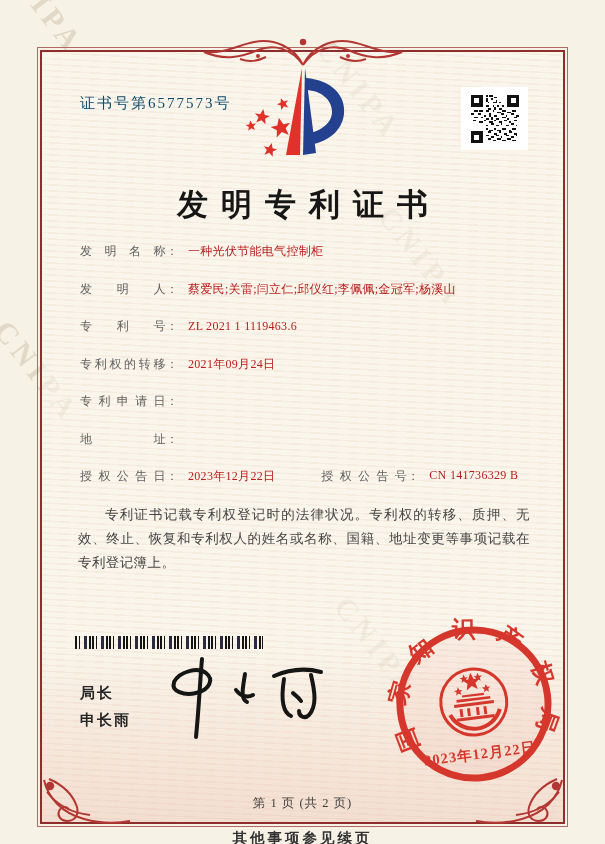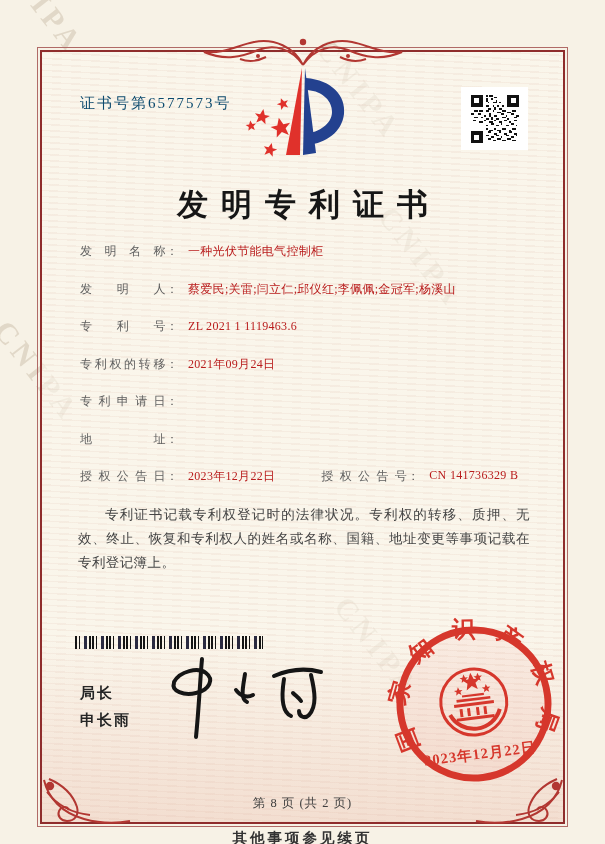--- a/index.html
+++ b/index.html
@@ -252,14 +252,14 @@
     <rect x="-15" y="3.5" width="3" height="8"></rect>
     <rect x="-7.5" y="3.5" width="3" height="8"></rect>
     <rect x="1.5" y="3.5" width="3" height="8"></rect>
     <rect x="9" y="3.5" width="3" height="8"></rect>
     <rect x="-19" y="12.5" width="38" height="3"></rect>
     <path d="M-25 8 A27 27 0 0 0 25 8" fill="none" stroke="#d6372c" stroke-width="4"></path>
   </g>
   <text y="55" text-anchor="middle" font-size="14.5" font-weight="bold" fill="#d6372c" letter-spacing="1" font-family="Liberation Serif, serif">2023年12月22日</text>
 </svg>
 
-<div class="page-number">第 8 页 (共 2 页)</div>
+<div class="page-number">第 1 页 (共 2 页)</div>
 <div class="continuation">其他事项参见续页</div>
 
 </body></html>

